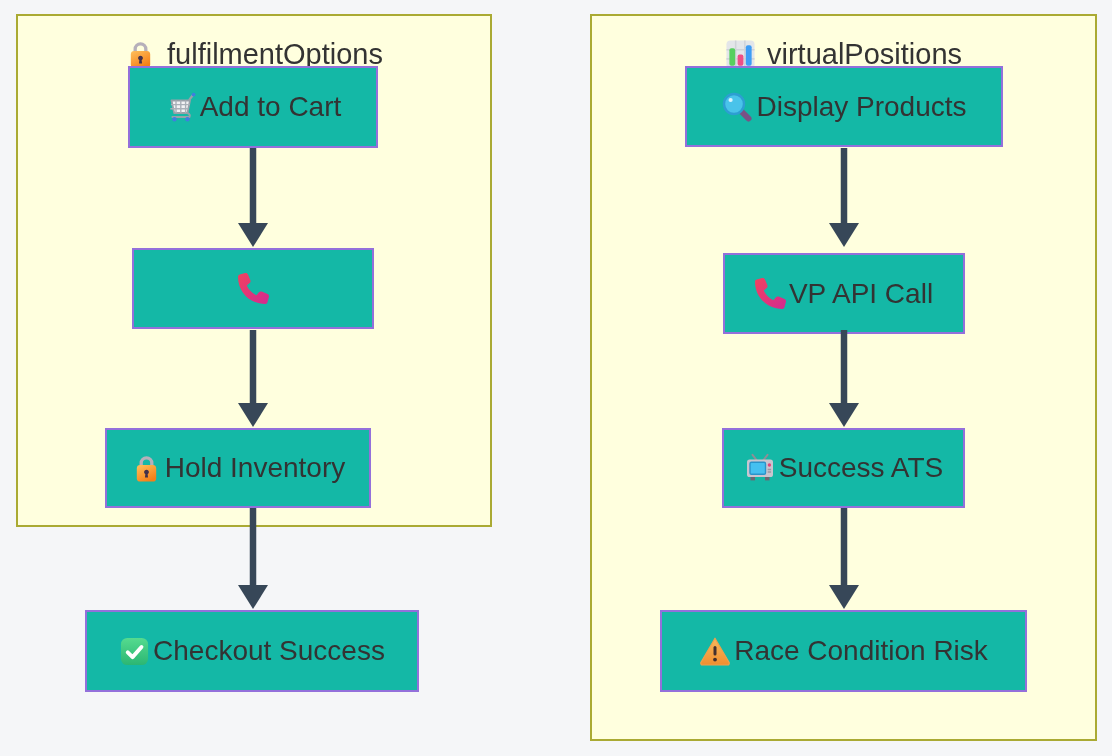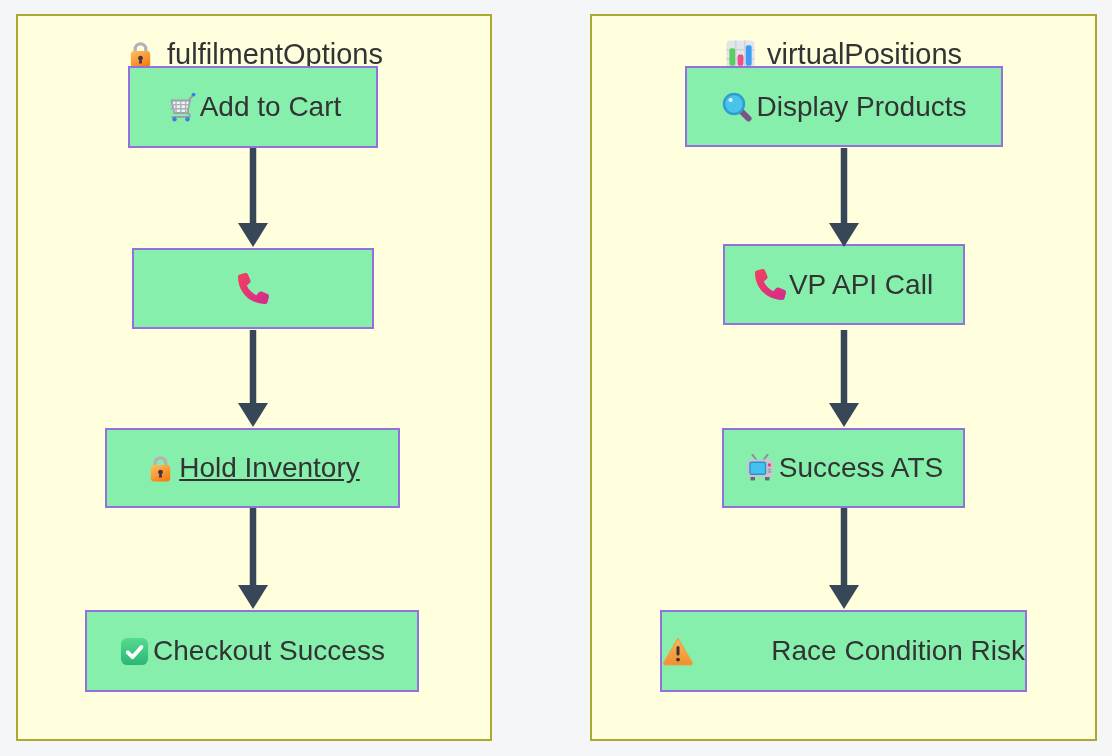--- a/index.html
+++ b/index.html
@@ -12,59 +12,59 @@
     overflow: hidden;
   }
   .stage { position: relative; width: 1112px; height: 756px; }
 
   .cluster {
     position: absolute;
     background: #ffffde;
     border: 2px solid #aaaa33;
     box-sizing: border-box;
   }
-  #cluster-left  { left: 16px;  top: 14px; width: 476px; height: 727px; }
+  #cluster-left  { left: 16px;  top: 14px; width: 476px; height: 513px; }
   #cluster-right { left: 590px; top: 14px; width: 507px; height: 727px; }
 
   .cluster-title {
     position: absolute;
     top: 22px; left: 0; right: 0;
     display: flex;
     align-items: center;
     justify-content: center;
     gap: 11px;
     font-size: 29px;
     color: #333333;
   }
 
   .node {
     position: absolute;
-    background: #86efac;
+    background: #14b8a6;
     border: 2px solid #9370DB;
     box-sizing: border-box;
     display: flex;
     align-items: center;
     justify-content: center;
     gap: 3px;
     font-size: 28px;
     color: #333333;
     white-space: nowrap;
   }
 
   
   #node-add-cart        { left: 128px; top: 66px;  width: 250px; height: 82px; }
   #node-fo-api          { left: 132px; top: 248px; width: 242px; height: 81px; }
-  #node-hold-inventory  { left: 105px; top: 428px; width: 295px; height: 80px; text-decoration: underline; }
+  #node-hold-inventory  { left: 105px; top: 428px; width: 266px; height: 80px; }
   #node-checkout        { left: 85px;  top: 610px; width: 334px; height: 82px; }
 
   
   #node-browse          { left: 685px; top: 66px;  width: 318px; height: 81px; }
-  #node-vp-api          { left: 723px; top: 244px; width: 242px; height: 81px; }
+  #node-vp-api          { left: 723px; top: 253px; width: 242px; height: 81px; }
   #node-display-ats     { left: 722px; top: 428px; width: 243px; height: 80px; }
-  #node-race-risk       { left: 660px; top: 610px; width: 367px; height: 82px; justify-content: space-between; }
+  #node-race-risk       { left: 660px; top: 610px; width: 367px; height: 82px; }
 
   .edge-layer {
     position: absolute;
     left: 0; top: 0;
     pointer-events: none;
   }
   .edge-line { stroke: #374758; stroke-width: 6.5px; }
   .edge-head { fill: #374758; }
 
   .icon { flex: 0 0 auto; display: inline-block; }

